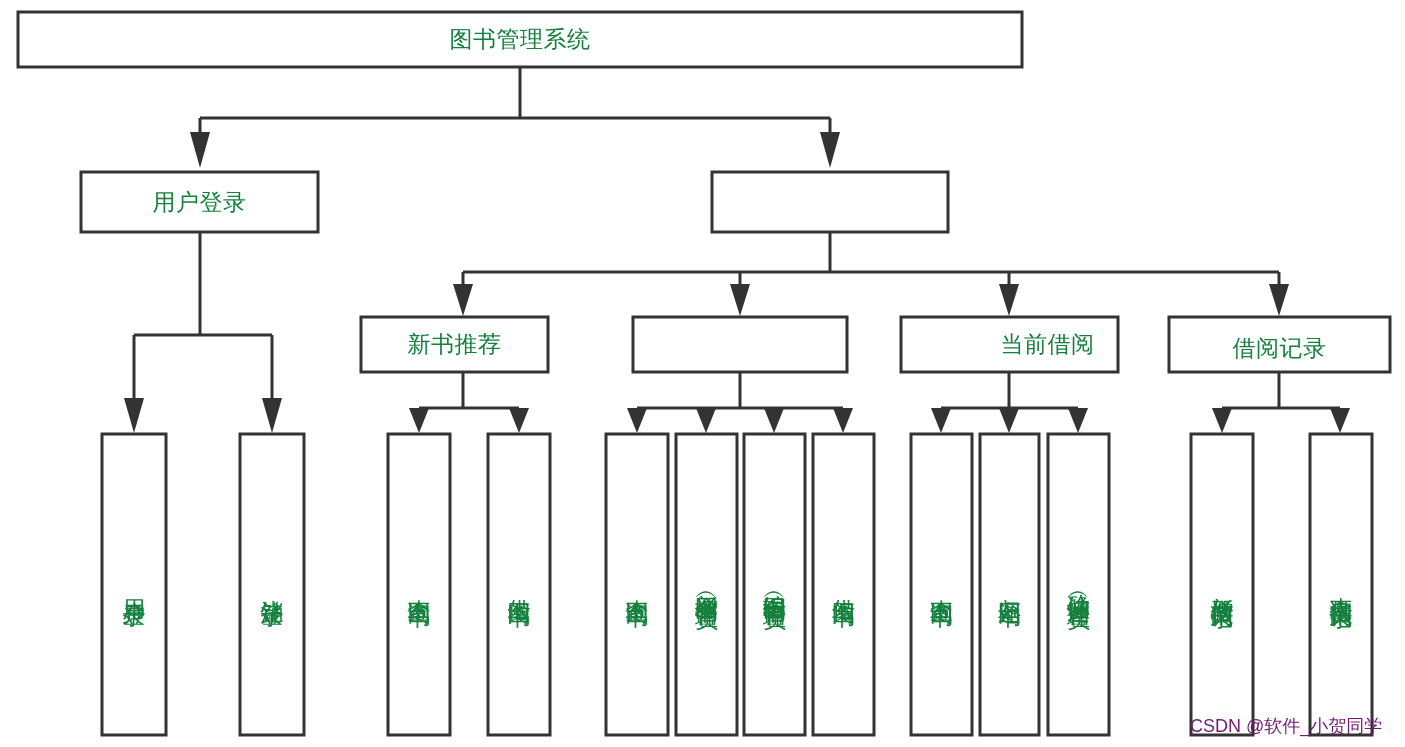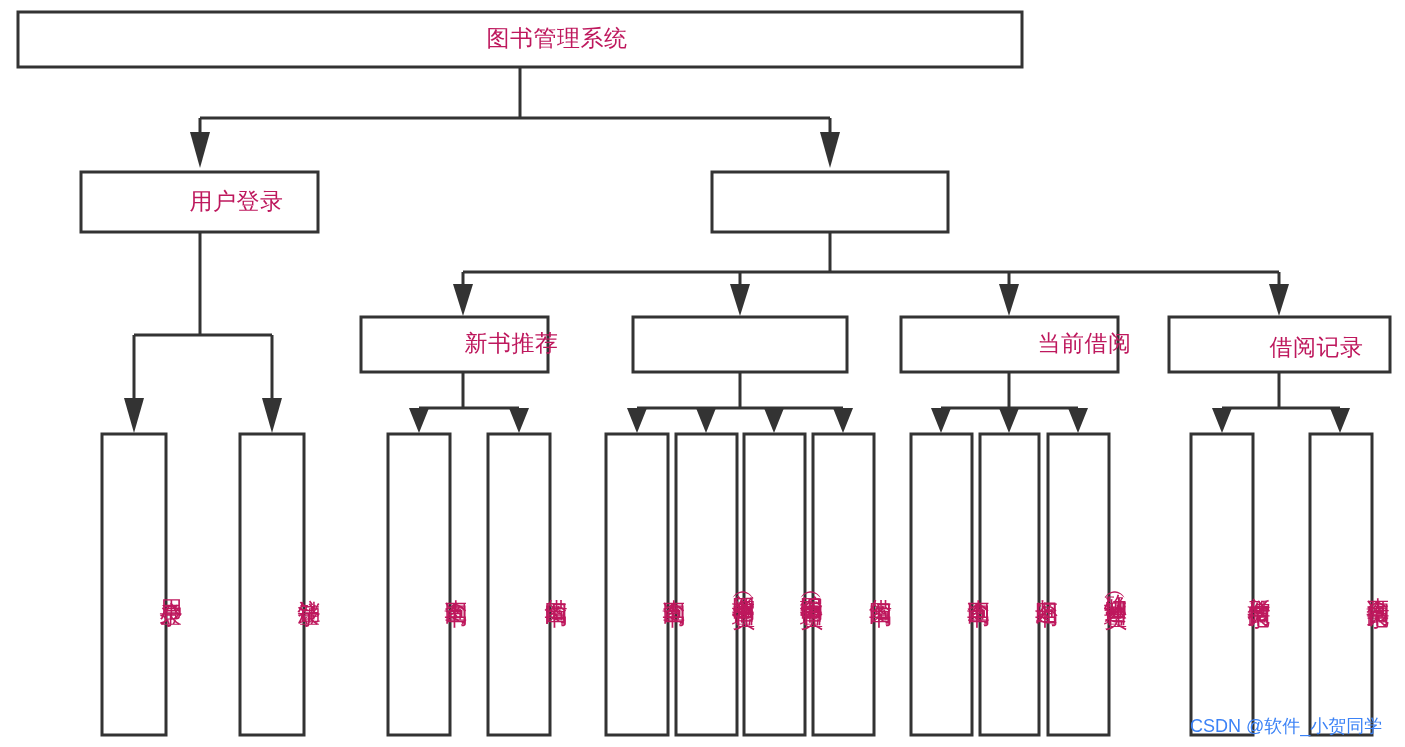--- a/index.html
+++ b/index.html
@@ -37,44 +37,43 @@
   }
   .arrow-head {
     fill: #333333;
     stroke: none;
   }
   .node-label {
     position: absolute;
     display: flex;
     align-items: center;
     justify-content: center;
-    color: #be185d;
-    font-family: Liberation Serif, serif;
+    color: #15803d;
+    font-family: Liberation Sans, sans-serif;
     font-size: 23px;
     line-height: 1.05;
     letter-spacing: 0.5px;
     white-space: nowrap;
     pointer-events: none;
     text-rendering: geometricPrecision;
-    margin-left: 37px;
   }
   .node-label.vertical {
     writing-mode: vertical-rl;
     text-orientation: upright;
     letter-spacing: 2px;
     font-size: 23px;
     line-height: 1;
   }
   .watermark {
     position: absolute;
     left: 1190px;
     top: 714px;
     font-family: "Liberation Sans", "DejaVu Sans", sans-serif;
     font-size: 18px;
-    color: #3b82f6;
+    color: #701a75;
     white-space: nowrap;
     pointer-events: none;
   }
 </style>
 </head>
 <body>
 
 <div id="diagram-root">
 
   <svg id="tree-svg" viewBox="0 0 1405 747">
@@ -171,21 +170,21 @@
     <rect class="node-box" x="1048" y="434" width="61" height="301"></rect>
 
     <rect class="node-box" x="1191" y="434" width="62" height="301"></rect>
     <rect class="node-box" x="1310" y="434" width="62" height="301"></rect>
   </svg>
 
   <div class="node-label" style="left:18px; top:12px; width:1004px; height:55px;">图书管理系统</div>
 
   <div class="node-label" style="left:81px; top:172px; width:237px; height:60px;">用户登录</div>
 
-  <div class="node-label" style="left:361px; top:317px; width:187px; height:55px;padding-left:20px;">新书推荐</div>
+  <div class="node-label" style="left:361px; top:317px; width:187px; height:55px;">新书推荐</div>
   <div class="node-label" style="left:939px; top:317px; width:217px; height:55px;">当前借阅</div>
   <div class="node-label" style="left:1169px; top:317px; width:221px; height:62px;">借阅记录</div>
 
   <div class="node-label vertical" style="left:102px; top:434px; width:64px; height:301px;">用户登录</div>
   <div class="node-label vertical" style="left:240px; top:434px; width:64px; height:301px;">注销登录</div>
 
   <div class="node-label vertical" style="left:388px; top:434px; width:62px; height:301px;">查询图书</div>
   <div class="node-label vertical" style="left:488px; top:434px; width:62px; height:301px;">借阅图书</div>
 
   <div class="node-label vertical" style="left:606px; top:434px; width:62px; height:301px;">查询图书</div>

